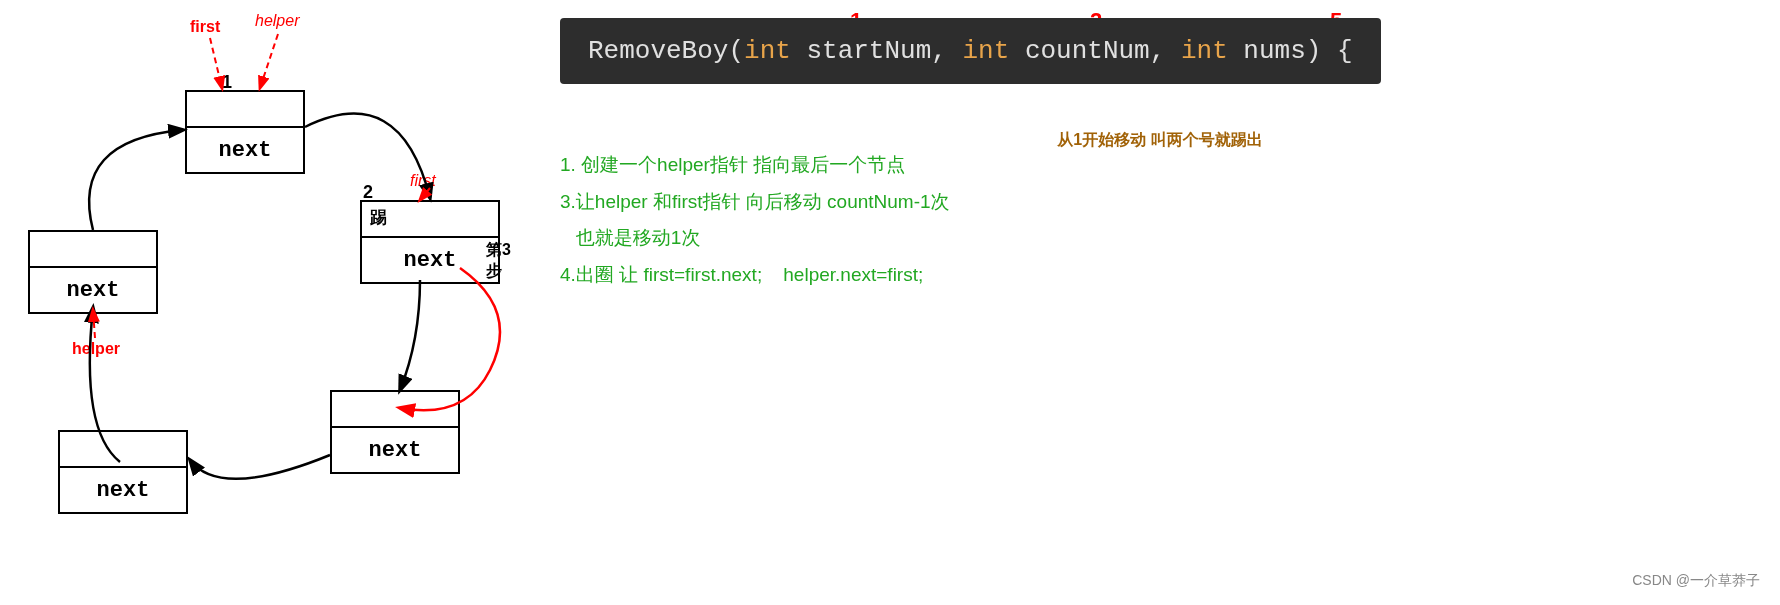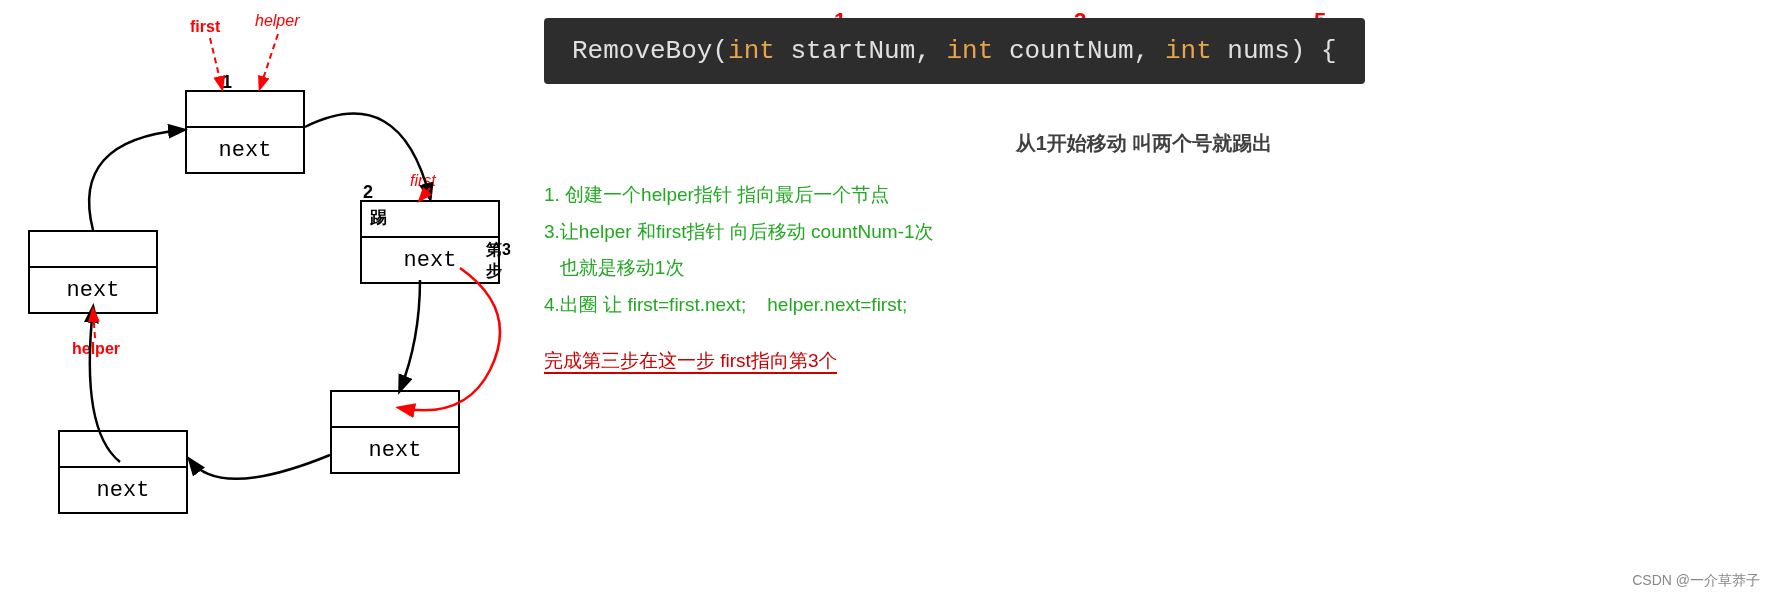--- a/index.html
+++ b/index.html
@@ -30,21 +30,21 @@
     .node-box .top-cell {
       border-bottom: 2px solid #000;
       height: 36px;
       width: 100%;
     }
     .node-box .bottom-cell {
       display: flex;
       align-items: center;
       justify-content: center;
       font-size: 22px;
-      font-weight: normal;
+      font-weight: bold;
       font-family: "Courier New", monospace;
       height: 44px;
       border-radius: 11px;
     }
 
     
     .node1 {
       left: 185px;
       top: 90px;
       width: 120px;
@@ -130,21 +130,21 @@
       left: 0;
       top: 0;
       width: 560px;
       height: 605px;
       pointer-events: none;
     }
 
     
     .right-panel {
       position: absolute;
-      left: 544px;
+      left: 560px;
       top: 0;
       width: 1220px;
       height: 605px;
     }
 
     
     .code-block {
       position: absolute;
       left: 0;
       top: 18px;
@@ -160,25 +160,25 @@
     .code-white { color: #e0e0e0; }
 
     
     .desc-area {
       position: absolute;
       left: 0;
       top: 130px;
       width: 1200px;
     }
     .desc-title {
-      font-size: 20px;
-      color: #404040;
+      font-size: 16px;
+      color: #a16207;
       font-weight: bold;
       text-align: center;
-      margin-bottom: 24px;
+      margin-bottom: 0;
     }
     .desc-list {
       list-style: none;
       padding: 0;
     }
     .desc-list li {
       margin-bottom: 8px;
       font-size: 19px;
       line-height: 1.5;
     }
@@ -285,22 +285,18 @@
   </div>
 
   <div class="desc-area">
     <div class="desc-title">从1开始移动 叫两个号就踢出</div>
     <ul class="desc-list">
       <li class="green-text">1. 创建一个helper指针 指向最后一个节点</li>
       <li class="green-text">3.让helper 和first指针 向后移动 countNum-1次</li>
       <li class="green-text">&nbsp;&nbsp;&nbsp;也就是移动1次</li>
       <li class="green-text">4.出圈 让 first=first.next;&nbsp;&nbsp;&nbsp;&nbsp;helper.next=first;</li>
       <li style="height:12px;"></li>
-      <li style="margin-bottom:4px;">
-        
-        <span style="color:#cc0000;font-size:19px;border-bottom:2px solid #cc0000;padding-bottom:1px;">完成第三步在这一步 first指向第3个</span>
-      </li>
     </ul>
   </div>
 
 </div>
 
 <div class="watermark">CSDN @一介草莽子</div>
 
 </body></html>

